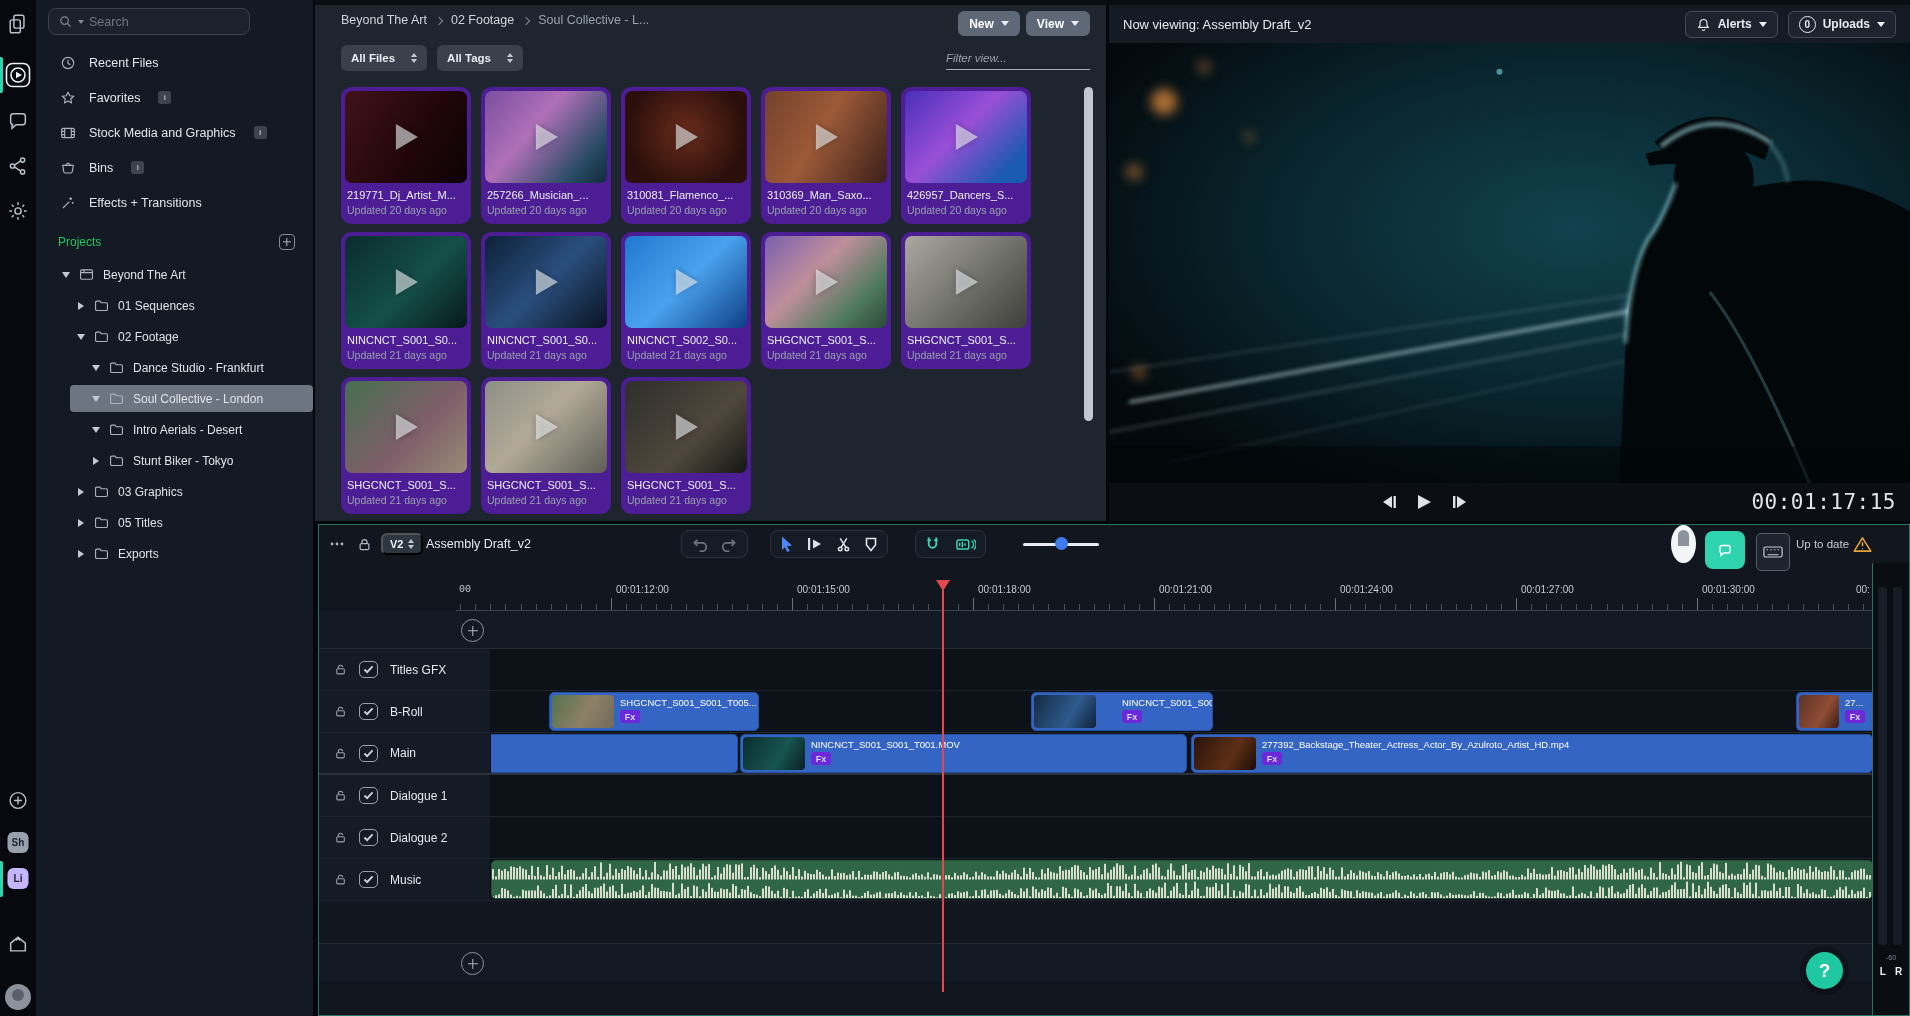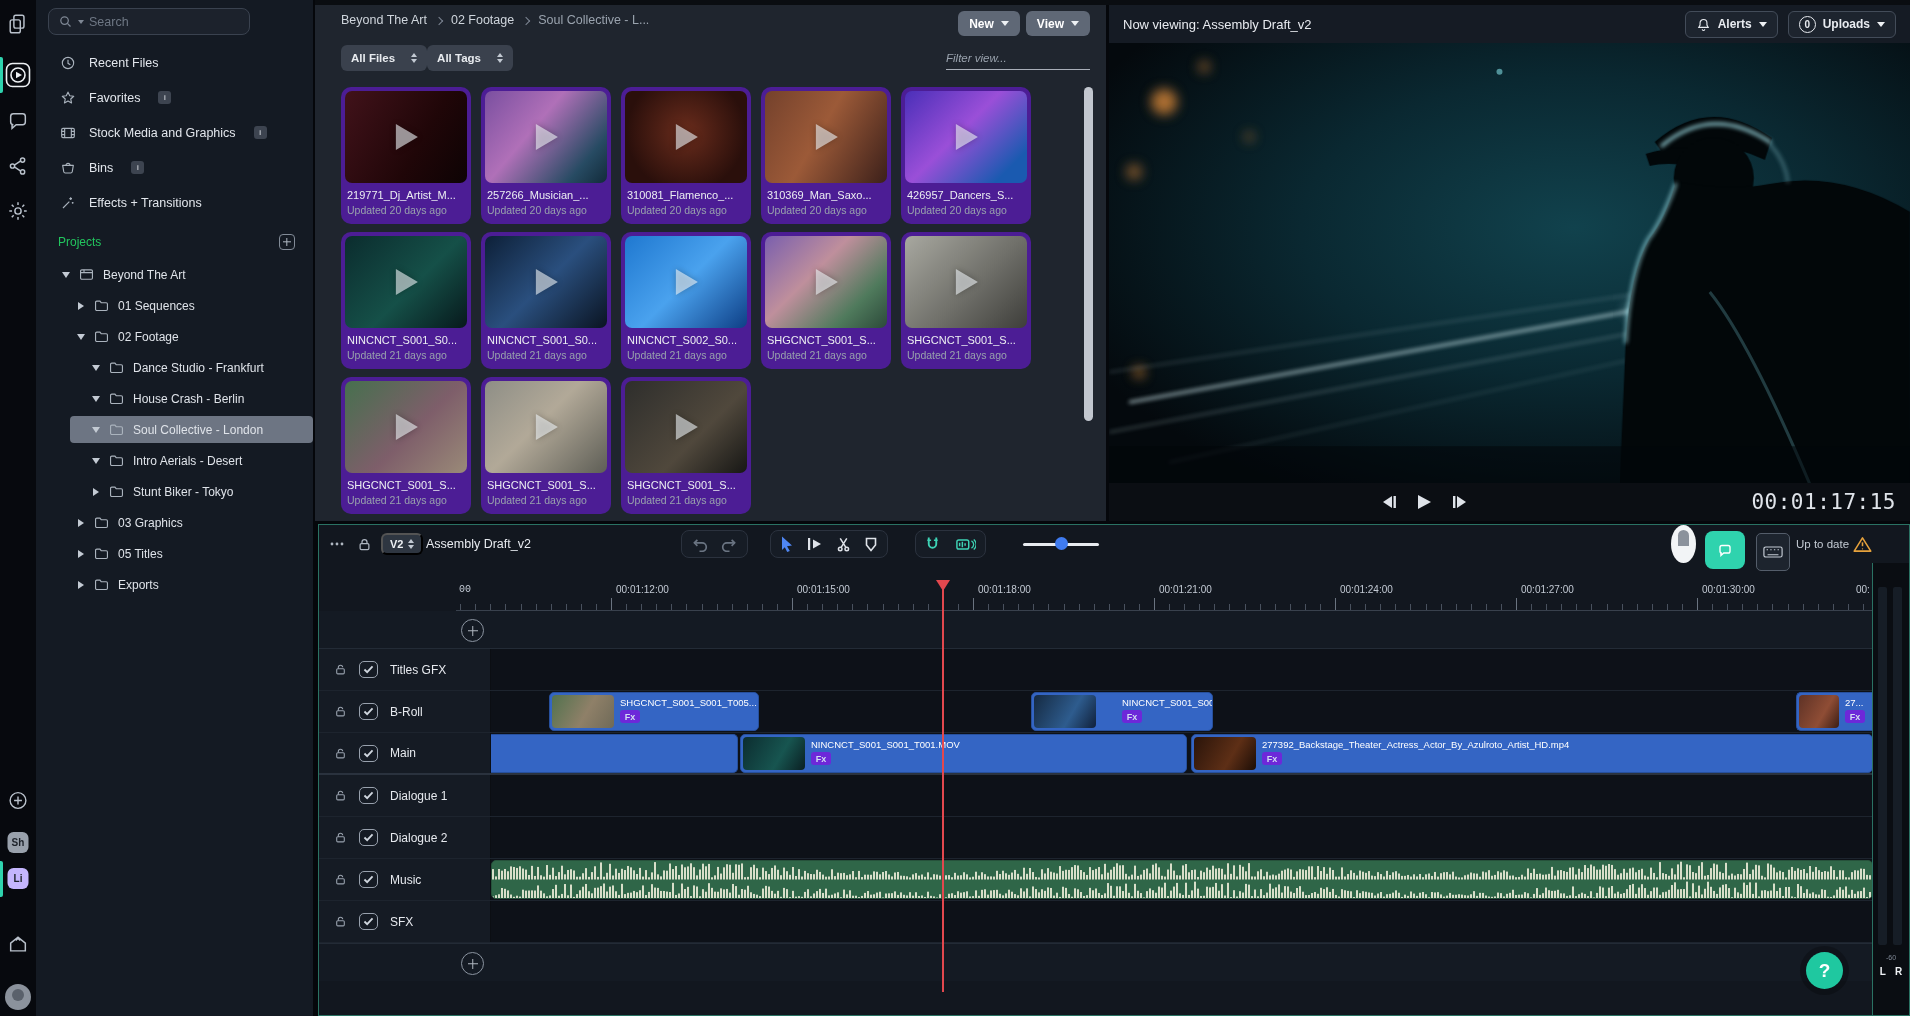--- a/index.html
+++ b/index.html
@@ -35,21 +35,21 @@
 .ticon{margin-right:9px;color:#aab3bd;display:flex;flex:none}
 
 .topstrip{position:absolute;left:315px;top:0;width:1595px;height:5px;background:#0a0d11}
 .browser{position:absolute;left:315px;top:5px;width:791px;height:516px;background:#1f252e}
 .breadcrumb{position:absolute;left:26px;top:8px;display:flex;align-items:center;gap:9px;font-size:12.5px;color:#cfd5dc}
 .crumb.last{color:#9aa3ae}
 .chev{width:6px;height:6px;border-right:1.5px solid #7e8794;border-top:1.5px solid #7e8794;transform:rotate(45deg);margin-top:1px}
 .topbtns{position:absolute;right:16px;top:6px;display:flex;gap:6px}
 .btn-grey{height:25px;padding:0 11px;background:#5f6876;border-radius:6px;color:#fff;font-size:12px;font-weight:bold;display:flex;align-items:center;gap:7px;border:none}
 .dd{width:0;height:0;border-left:4px solid transparent;border-right:4px solid transparent;border-top:5px solid #eef1f4}
-.filters{position:absolute;left:26px;top:40px;right:16px;height:26px;display:flex;align-items:center;}
+.filters{position:absolute;left:26px;top:40px;right:16px;height:26px;display:flex;align-items:center;gap:10px}
 .chip{height:26px;background:#3a414d;border-radius:6px;color:#e8ebef;font-size:11.5px;font-weight:bold;display:flex;align-items:center;padding:0 10px;gap:16px}
 .updown{display:flex;flex-direction:column;gap:2px}
 .updown i{display:block;width:0;height:0;border-left:3.5px solid transparent;border-right:3.5px solid transparent}
 .updown .u{border-bottom:4px solid #c3cad3}
 .updown .d{border-top:4px solid #c3cad3}
 .filterview{margin-left:auto;width:144px;font-size:11.5px;font-style:italic;color:#9aa3ae;border-bottom:1px solid #a8aeb8;height:24px;display:flex;align-items:flex-end;padding-bottom:5px}
 .grid{position:absolute;left:26px;top:82px;width:734px;display:flex;flex-wrap:wrap;gap:8px 10px}
 .card{width:130px;background:#4c1d95;border-radius:10px;padding:4px 4px 8px}
 .thumb{width:122px;height:92px;border-radius:7px;position:relative;overflow:hidden}
 .playov{position:absolute;left:50%;top:50%;transform:translate(-46%,-50%);width:0;height:0;border-top:13px solid transparent;border-bottom:13px solid transparent;border-left:22px solid rgba(238,243,246,.6);filter:drop-shadow(0 0 3px rgba(0,0,0,.45))}
@@ -270,29 +270,20 @@
           <span>02 Footage</span>
         </div>
         <div class="trow" style="padding-left: 56px;">
           <span class="caret"></span>
           <span class="ticon">
             <svg width="15" height="13" viewBox="0 0 24 20" fill="none" stroke="#aab3bd" stroke-width="1.8">
               <path d="M2.5 5a2 2 0 0 1 2-2h5l2 2.5h8a2 2 0 0 1 2 2V16a2 2 0 0 1-2 2h-15a2 2 0 0 1-2-2Z"></path>
             </svg>
           </span>
           <span>Dance Studio - Frankfurt</span>
-        </div>
-        <div class="trow" style="padding-left: 56px;">
-          <span class="caret"></span>
-          <span class="ticon">
-            <svg width="15" height="13" viewBox="0 0 24 20" fill="none" stroke="#aab3bd" stroke-width="1.8">
-              <path d="M2.5 5a2 2 0 0 1 2-2h5l2 2.5h8a2 2 0 0 1 2 2V16a2 2 0 0 1-2 2h-15a2 2 0 0 1-2-2Z"></path>
-            </svg>
-          </span>
-          <span>House Crash - Berlin</span>
         </div>
         <div class="trow selected" style="padding-left: 56px;">
           <span class="caret"></span>
           <span class="ticon">
             <svg width="15" height="13" viewBox="0 0 24 20" fill="none" stroke="#aab3bd" stroke-width="1.8">
               <path d="M2.5 5a2 2 0 0 1 2-2h5l2 2.5h8a2 2 0 0 1 2 2V16a2 2 0 0 1-2 2h-15a2 2 0 0 1-2-2Z"></path>
             </svg>
           </span>
           <span>Soul Collective - London</span>
         </div>
@@ -1859,39 +1850,20 @@
                 <rect x="1365" y="30.320028042800878" width="2" height="8.179971957199124" fill="#d8dec9"></rect>
                 <rect x="1368" y="30.046182059722465" width="2" height="8.453817940277535" fill="#d8dec9"></rect>
                 <rect x="1371" y="26.642432308009965" width="2" height="11.857567691990035" fill="#d8dec9"></rect>
                 <rect x="1374" y="35.97016954590499" width="2" height="2.529830454095014" fill="#d8dec9"></rect>
                 <rect x="1377" y="30.997459055658283" width="2" height="7.502540944341716" fill="#d8dec9"></rect>
                 <rect x="1380" y="27.384099010904343" width="2" height="11.115900989095659" fill="#d8dec9"></rect>
               </svg>
             </div>
           </div>
         </div>
-        <div class="trk">
-          <div class="thead">
-            <button class="lockbtn">
-              <svg width="13" height="13" viewBox="0 0 24 24" fill="none" stroke="currentColor" stroke-width="2">
-                <rect x="5" y="10.5" width="14" height="9.5" rx="2"></rect>
-                <path d="M8 10.5 V8 a4 4 0 0 1 8 0"></path>
-              </svg>
-            </button>
-            <button class="chkbtn">
-              <span class="chk">
-                <svg width="11" height="9" viewBox="0 0 12 10" fill="none" stroke="#cfd6de" stroke-width="2">
-                  <path d="M1.5 5 L4.5 8 L10.5 1.5"></path>
-                </svg>
-              </span>
-            </button>
-            <span class="tname">SFX</span>
-          </div>
-          <div class="lane"></div>
-        </div>
       </div>
     <div class="addrow bottomrow" style="top:418px">
         <button class="plus-circ"></button>
       </div>
 
     <div class="meters">
       <div class="mbar l"></div>
       <div class="mbar r"></div>
       <div class="mscale">-60</div>
       <div class="mlr">

